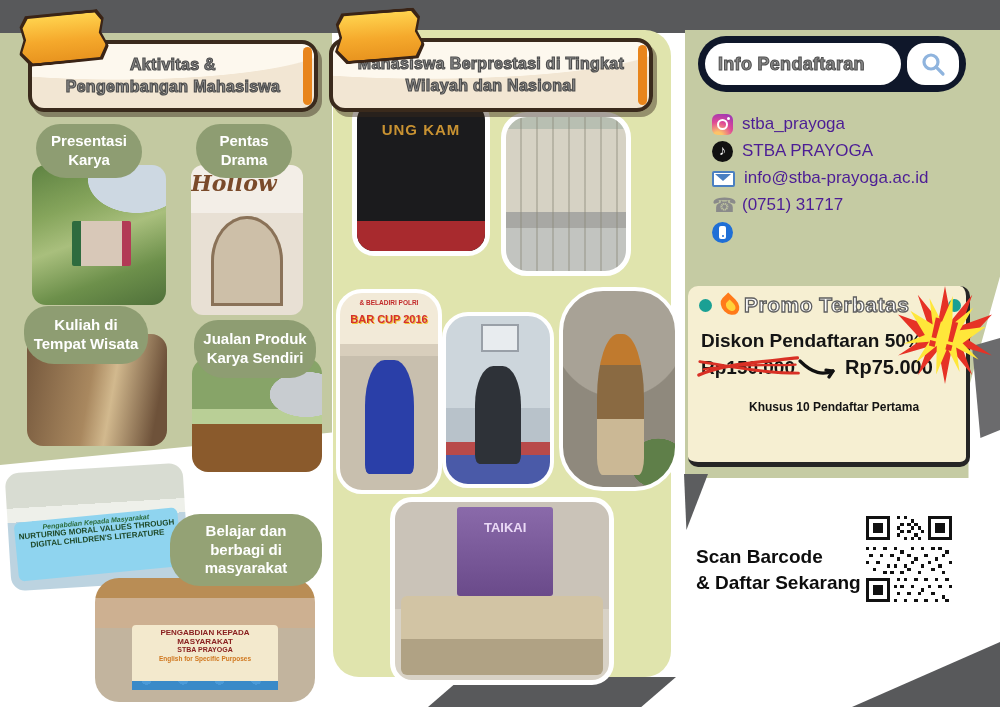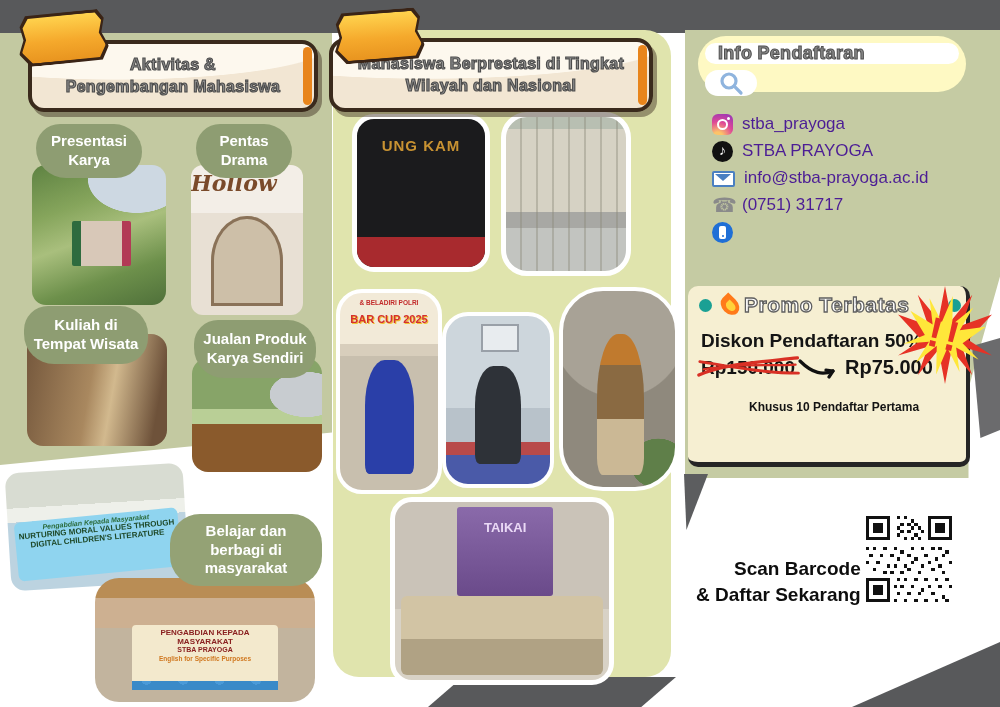--- a/index.html
+++ b/index.html
@@ -84,21 +84,21 @@
   .banner2 .b2b{font-size:7px;color:#8a2020;font-weight:bold;}
   .banner2 .b2c{font-size:6.5px;color:#d07820;font-weight:bold;margin-top:2px;}
   .banner2 .b2w{position:absolute;bottom:0;left:0;width:100%;height:14%;
       background:radial-gradient(8px 6px at 10% 0,#4a9ad8 60%,transparent 61%),
       radial-gradient(8px 6px at 35% 0,#4a9ad8 60%,transparent 61%),
       radial-gradient(8px 6px at 60% 0,#4a9ad8 60%,transparent 61%),
       radial-gradient(8px 6px at 85% 0,#4a9ad8 60%,transparent 61%),#3a8ac8;}
 
   
   .phm{border:5px solid #fff;overflow:hidden;z-index:3;}
-  .phm-ungkam{left:352px;top:114px;width:128px;height:148px;border-radius:22px;background:#1b1b1d;}
+  .phm-ungkam{left:352px;top:98px;width:128px;height:148px;border-radius:22px;background:#1b1b1d;}
   .ungkam-text{position:absolute;top:12%;width:100%;text-align:center;font-weight:bold;font-size:15px;
       color:#c89232;letter-spacing:1px;}
   .carpet{position:absolute;bottom:0;width:100%;height:20%;background:#a82a2e;}
   .phm-cert{left:501px;top:112px;width:120px;height:154px;border-radius:26px;
       background:repeating-linear-gradient(90deg,transparent 0 14px,#8a887866 14px 16px),
       linear-gradient(180deg,#b8bfb2 0 8%,#d6d2c4 8% 62%,#a8a8a4 62% 72%,#c2c4c0 72% 100%);}
   .phm-judo{left:336px;top:289px;width:98px;height:197px;border-radius:26px;border-width:4px;
       background:linear-gradient(180deg,#f2ead8 0 26%,#d8cebc 26% 32%,#c8bfae 32% 100%);}
   .judo-t1{position:absolute;top:3%;width:100%;text-align:center;font-size:6.5px;font-weight:bold;color:#c22a2a;}
   .judo-t2{position:absolute;top:10%;width:100%;text-align:center;font-size:11px;font-weight:bold;color:#d43030;
@@ -115,22 +115,22 @@
       background:linear-gradient(180deg,#c07a2e 0 22%,#8a6a42 22% 60%,#cbb895 60%);border-radius:45% 45% 12% 12%;}
   .phm-taikai{left:390px;top:497px;width:214px;height:178px;border-radius:22px;
       background:linear-gradient(180deg,#cac3b8 0 60%,#d8d2c6 60% 100%);}
   .taikai-banner{position:absolute;left:29%;top:3%;width:45%;height:50%;
       background:linear-gradient(180deg,#8a6aaa,#6a4a8a);border-radius:3px;}
   .taikai-text{position:absolute;top:14%;width:100%;text-align:center;font-weight:bold;font-size:13px;color:#ead9f6;}
   .taikai-people{position:absolute;left:3%;bottom:3%;width:94%;height:44%;border-radius:6px;
       background:linear-gradient(180deg,#d2c4a4 0 55%,#b0a284 55%);}
 
   
-  .search-outer{left:698px;top:36px;width:268px;height:56px;background:#fef9c3;border-radius:30px;
-      display:flex;align-items:stretch;gap:6px;padding:7px;box-sizing:border-box;z-index:5;flex-direction:column;}
+  .search-outer{left:698px;top:36px;width:268px;height:56px;background:#0f172a;border-radius:30px;
+      display:flex;align-items:stretch;gap:6px;padding:7px;box-sizing:border-box;z-index:5;}
   .search-field{flex:1;background:#fff;border-radius:22px;display:flex;align-items:center;padding-left:13px;}
   .search-text{font-weight:bold;font-size:18px;color:#8a8a8a;-webkit-text-stroke:1px #4f4f4f;letter-spacing:.3px;}
   .search-btn{width:52px;background:#fff;border-radius:18px;display:flex;align-items:center;justify-content:center;}
 
   
   .contacts{left:712px;top:112px;width:272px;z-index:5;display:flex;flex-direction:column;gap:3px;}
   .c-row{display:flex;align-items:center;gap:9px;height:24px;}
   .c-text{font-weight:normal;font-size:17px;color:#4c1d95;}
   .ic{width:21px;height:21px;flex:0 0 21px;position:relative;display:inline-block;}
   .ic-instagram{border-radius:6px;background:radial-gradient(circle at 28% 110%,#fdc468 18%,#df4996 55%,#9b36b7 92%);}
@@ -167,21 +167,21 @@
   
   .starburst{left:898px;top:286px;width:94px;height:98px;z-index:6;}
   .star-red,.star-yellow{position:absolute;clip-path:polygon(50% 0%,57% 35%,79% 9%,68% 40%,100% 29%,75% 55%,
       100% 71%,68% 62%,79% 91%,57% 65%,50% 100%,43% 65%,21% 91%,32% 62%,0% 71%,25% 55%,0% 29%,32% 40%,21% 9%,43% 35%);}
   .star-red{inset:0;background:#e63226;}
   .star-yellow{inset:9%;background:#ffe73a;transform:rotate(12deg);}
   .star-text{position:absolute;inset:0;display:flex;align-items:center;justify-content:center;
       font-weight:bold;font-size:42px;color:#e63226;transform:rotate(14deg);letter-spacing:3px;}
 
   
-  .scan-label{left:696px;top:556px;font-weight:bold;font-size:19px;color:#0d0d0d;line-height:1.35;z-index:3;text-align:right;}
+  .scan-label{left:696px;top:544px;font-weight:bold;font-size:19px;color:#0d0d0d;line-height:1.35;z-index:3;}
   .qr{left:866px;top:516px;width:86px;height:86px;z-index:3;}
 </style>
 </head>
 <body>
 
 <div class="stage">
 
   <div class="abs top-band"></div>
   <div class="abs bottom-trapezoid"></div>
   <div class="abs corner-triangle"></div>
@@ -238,21 +238,21 @@
   <div class="abs middle-panel"></div>
 
   <div class="abs phm phm-ungkam">
     <div class="ungkam-text">UNG KAM</div>
     <div class="carpet"></div>
   </div>
   <div class="abs phm phm-cert"></div>
 
   <div class="abs phm phm-judo">
     <div class="judo-t1">&amp; BELADIRI POLRI</div>
-    <div class="judo-t2">BAR CUP 2025</div>
+    <div class="judo-t2">BAR CUP 2016</div>
     <div class="judo-fig"></div>
   </div>
   <div class="abs phm phm-medal">
     <div class="backboard"></div>
     <div class="medal-fig"></div>
   </div>
   <div class="abs phm phm-hijab">
     <div class="hijab-fig"></div>
   </div>
 

